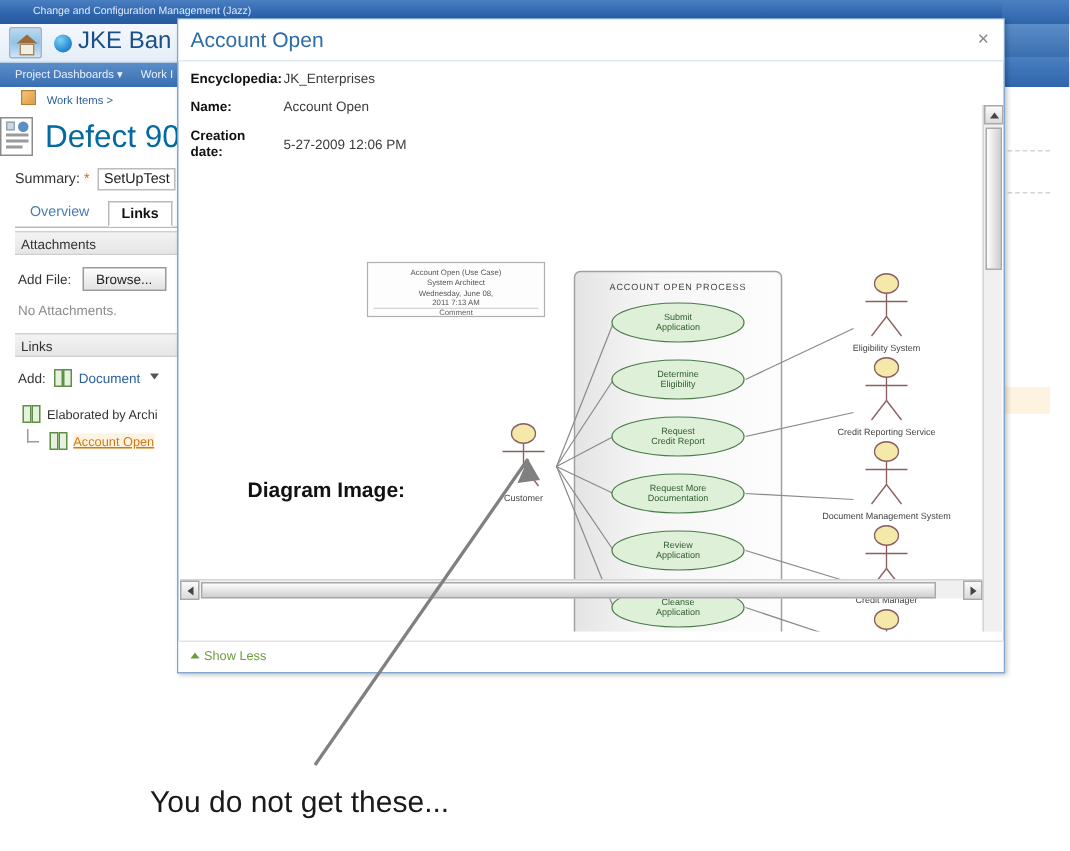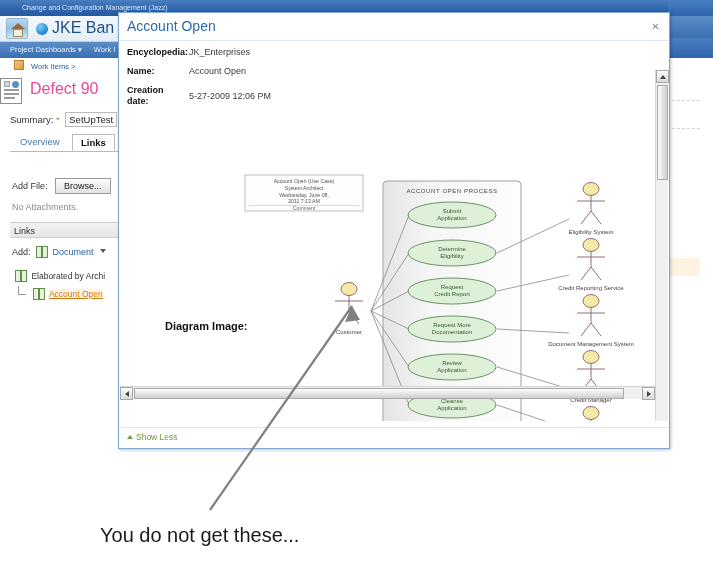--- a/index.html
+++ b/index.html
@@ -122,21 +122,21 @@
     position: absolute; left: 11px; top: 2px;
     width: 7px; height: 7px; border-radius: 50%;
     background: #5a8fc4;
   }
   .wi-doc-icon .box {
     position: absolute; left: 3px; top: 2px;
     width: 6px; height: 6px; background: #cfd8e2; border: 1px solid #97a6b5;
   }
   .wi-title {
     position: absolute; left: 30px; top: 4px;
-    font-size: 16px; color: #ec4899;
+    font-size: 21px; color: #0369a1;
     white-space: nowrap;
   }
   .wi-summary {
     position: absolute; left: 10px; top: 36px;
     font-size: 9.5px; color: #333;
     white-space: nowrap;
   }
   .wi-summary .req { color: #c07a1f; }
   .wi-summary-val {
     display: inline-block;
@@ -300,21 +300,21 @@
   .prop-val {
     position: absolute; left: 62px; top: 0;
     color: #3b3b3b;
     white-space: nowrap;
   }
   .prop-row.one { height: 12px; }
   .prop-row.two { height: 24px; }
   .prop-row.two .prop-val { top: 6px; }
   .diagram-label {
     position: absolute; left: 8px; top: 280px;
-    font-size: 11px; font-weight: bold; color: #111;
+    font-size: 14px; font-weight: bold; color: #111;
     line-height: 11px;
     padding-left: 38px;
   }
 
   
   #diagram {
     position: absolute; left: 120px; top: 130px;
     width: 420px; height: 272px;
     overflow: hidden;
   }
@@ -478,20 +478,21 @@
       <span>Summary:</span>
       <span class="req">*</span>
       <span class="wi-summary-val">SetUpTest</span>
     </div>
 
     <div class="wi-tabs">
       <div class="wi-tab inactive">Overview</div>
       <div class="wi-tab active">Links</div>
     </div>
 
+    <div class="wi-section" id="sec-attachments">Attachments</div>
 
     <div class="wi-row" id="row-addfile">
       <span>Add File:</span>
       <span class="browse-btn">Browse...</span>
     </div>
     <div class="wi-row" id="row-noattach">No Attachments.</div>
 
     <div class="wi-section" id="sec-links">Links</div>
 
     <div class="wi-row" id="row-add">

